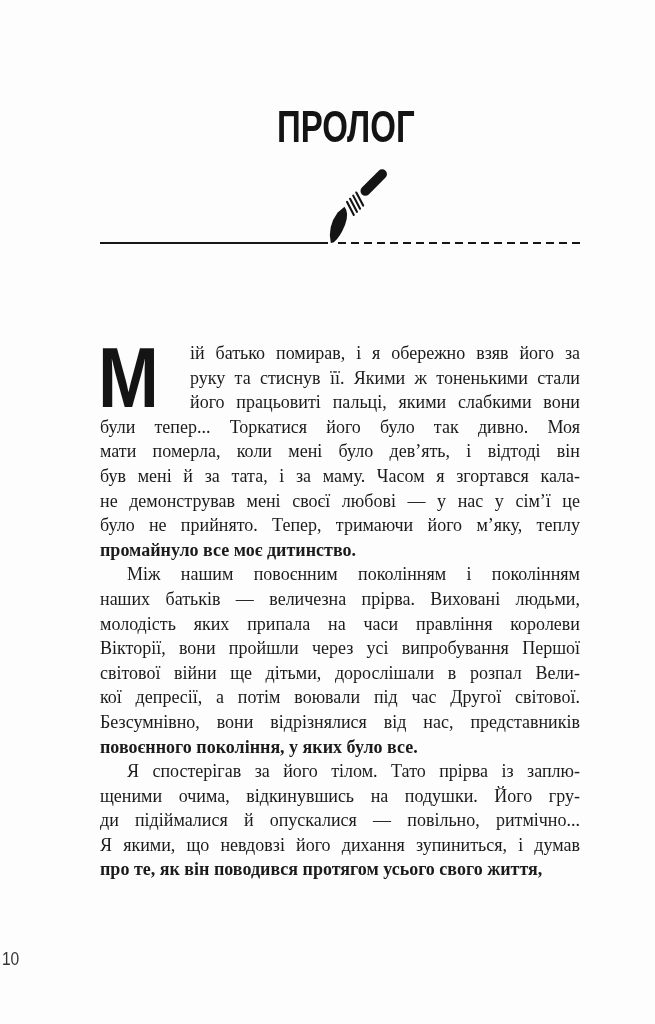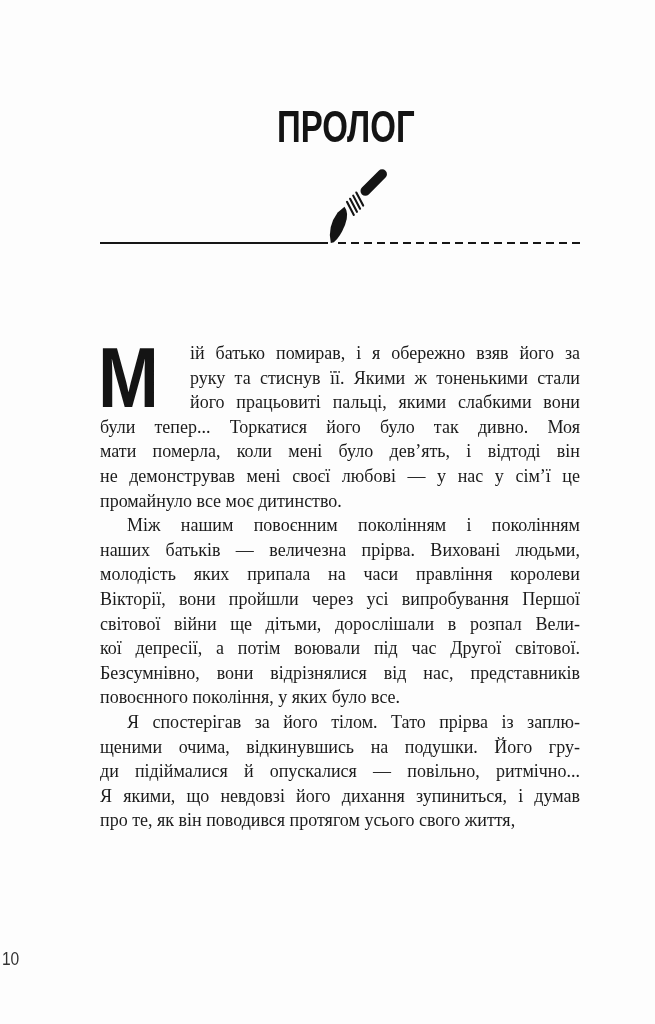--- a/index.html
+++ b/index.html
@@ -78,21 +78,21 @@
     font-size: 18px;
     line-height: 24.6px;
     color: #1b1b1b;
   }
   .paragraph { position: relative; }
   .line {
     text-align: justify;
     text-align-last: justify;
     white-space: normal;
   }
-  .line.last { text-align-last: left; }
+  .line.last { text-align-last: left; font-weight: bold; }
   .line.beside-dropcap { margin-left: 90px; }
   .line.first-indent { text-indent: 27px; }
   .dropcap {
     position: absolute;
     left: -2px;
     top: 1px;
     font-family: "Liberation Sans", sans-serif;
     font-weight: 700;
     font-size: 86px;
     line-height: 0.82;
@@ -145,21 +145,23 @@
   </div>
 
   <div class="body-text">
       <div class="paragraph">
         <span class="dropcap">М</span>
         <div class="line beside-dropcap">ій батько помирав, і я обережно взяв його за</div>
         <div class="line beside-dropcap">руку та стиснув її. Якими ж тоненькими стали</div>
         <div class="line beside-dropcap">його працьовиті пальці, якими слабкими вони</div>
         <div class="line">були тепер... Торкатися його було так дивно. Моя</div>
         <div class="line">мати померла, коли мені було дев’ять, і відтоді він</div>
+        <div class="line">був мені й за тата, і за маму. Часом я згортався кала-</div>
         <div class="line">не демонстрував мені своєї любові — у нас у сім’ї це</div>
+        <div class="line">було не прийнято. Тепер, тримаючи його м’яку, теплу</div>
         <div class="line last">промайнуло все моє дитинство.</div>
       </div>
       <div class="paragraph">
         <div class="line first-indent">Між нашим повоєнним поколінням і поколінням</div>
         <div class="line">наших батьків — величезна прірва. Виховані людьми,</div>
         <div class="line">молодість яких припала на часи правління королеви</div>
         <div class="line">Вікторії, вони пройшли через усі випробування Першої</div>
         <div class="line">світової війни ще дітьми, дорослішали в розпал Вели-</div>
         <div class="line">кої депресії, а потім воювали під час Другої світової.</div>
         <div class="line">Безсумнівно, вони відрізнялися від нас, представників</div>

